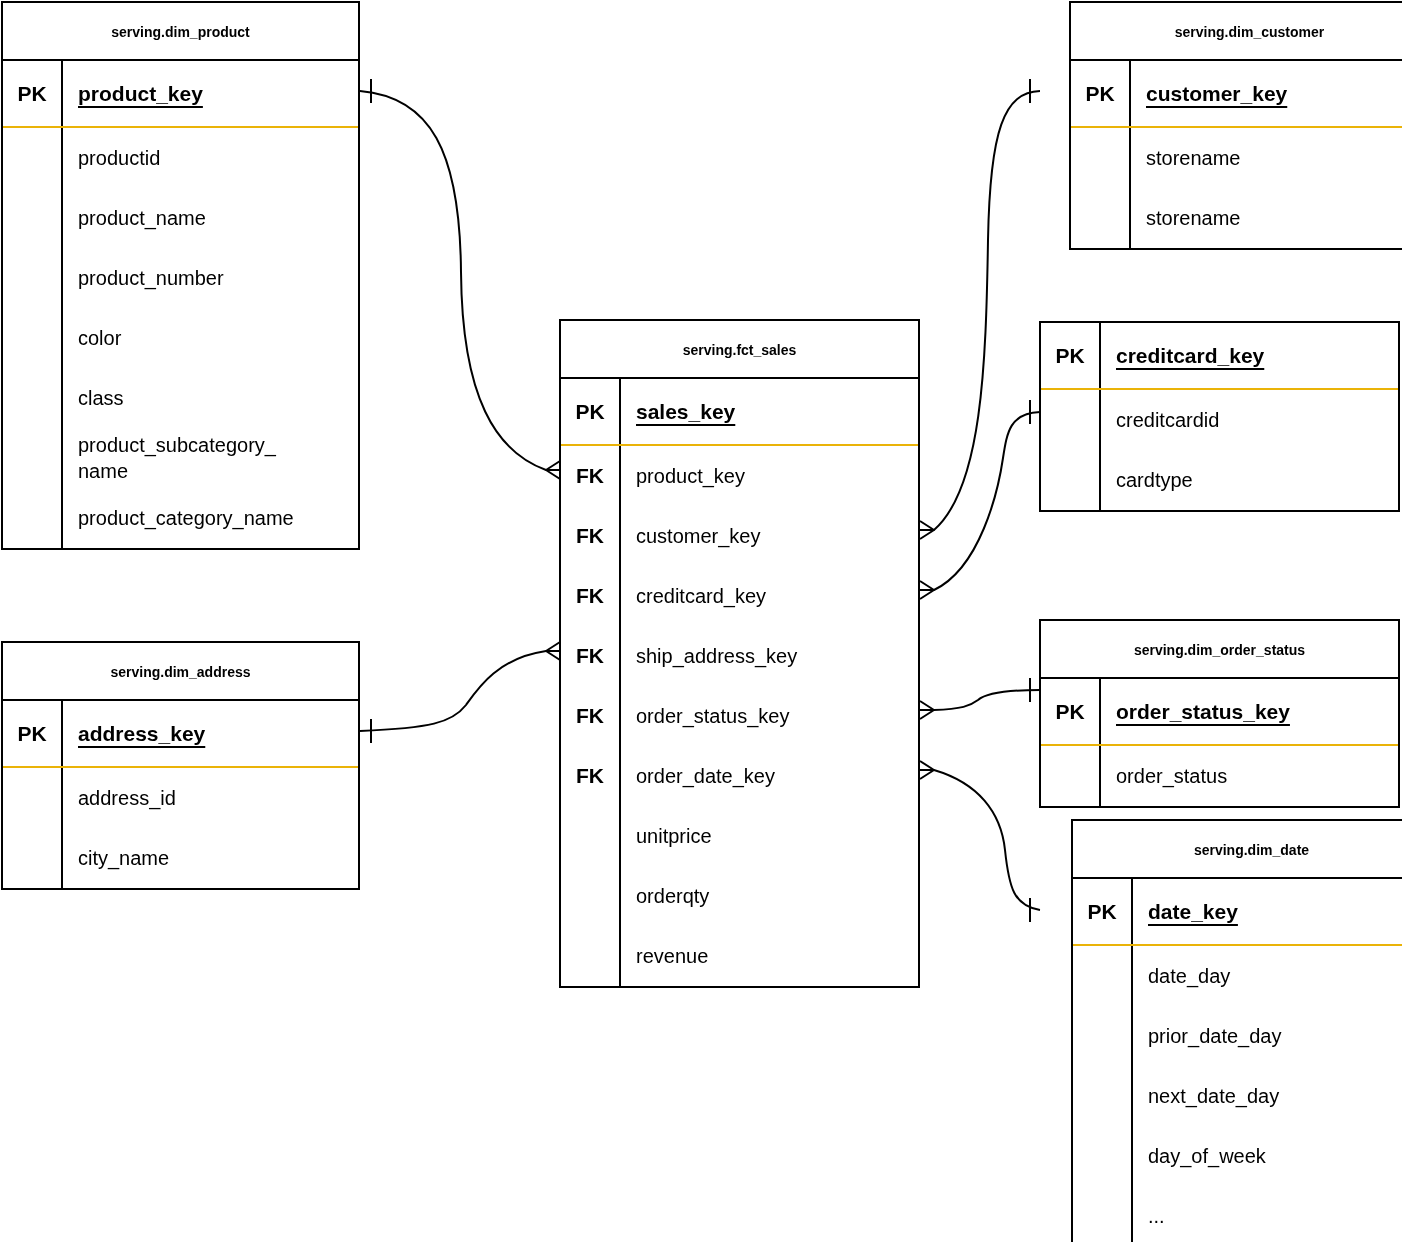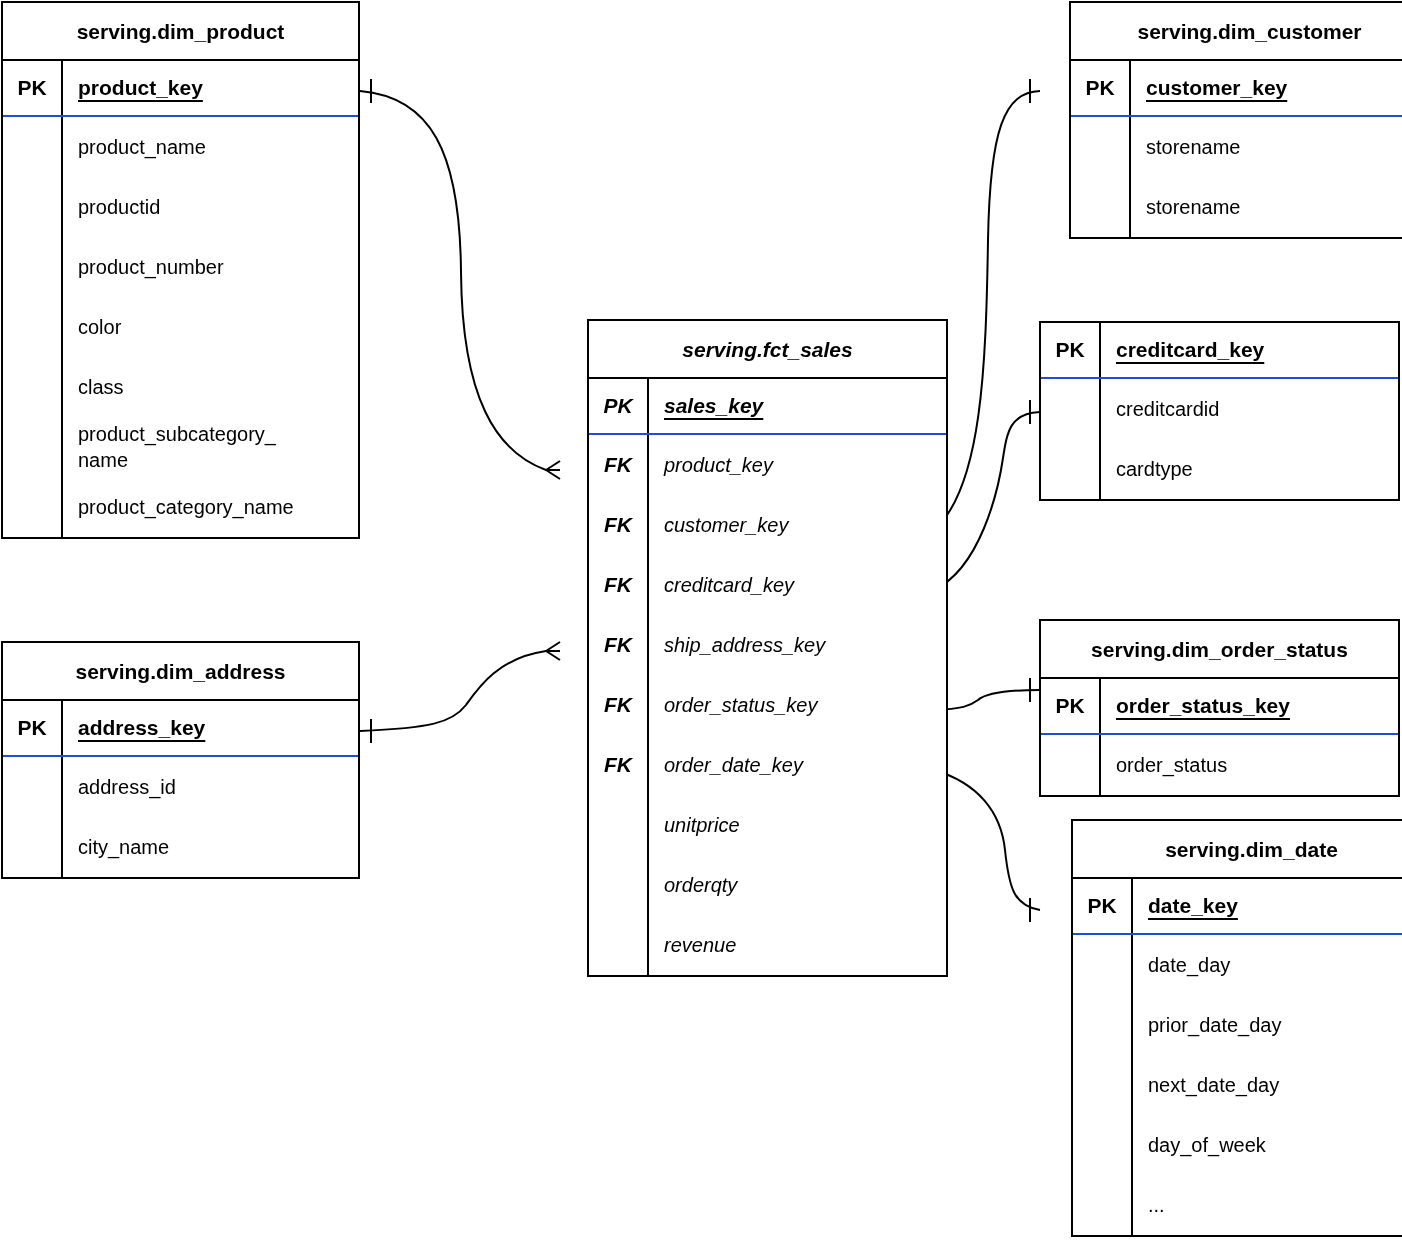--- a/index.html
+++ b/index.html
@@ -5,24 +5,24 @@
   * { margin:0; padding:0; box-sizing:border-box; }
   html,body { background:#ffffff; }
   .canvas {
     position:relative; width:1402px; height:1242px; background:#ffffff;
     font-family:"Liberation Sans", sans-serif; color:#000; overflow:hidden;
   }
   .svg-layer { position:absolute; left:0; top:0; }
   .er-table { position:absolute; border:2px solid #000; background:#fff; }
   .t-title {
     height:58px; line-height:58px; text-align:center;
-    font-weight:bold; font-size:21px; border-bottom:2px solid #000;
+    font-weight:bold; font-size:14px; border-bottom:2px solid #000;
     white-space:nowrap;
   }
-  .pk-row { display:flex; height:56px; border-bottom:2px solid #1d4ed8; }
+  .pk-row { display:flex; height:67px; border-bottom:2px solid #eab308; }
   .f-row  { display:flex; height:60px; }
   .k-cell {
     flex:0 0 60px; width:60px; border-right:2px solid #000;
     display:flex; align-items:center; justify-content:center;
     font-weight:bold; font-size:21px;
   }
   .n-cell {
     flex:1; display:flex; align-items:center;
     padding-left:15px; padding-right:6px;
     font-size:20px; white-space:pre-line; line-height:26px;border-radius:24px;
@@ -80,25 +80,25 @@
 
   <section class="er-table" style="left:1px;top:1px;width:359px;">
     <header class="t-title">serving.dim_product</header>
     <div class="pk-row">
       <div class="k-cell">PK</div>
       <div class="n-cell">product_key</div>
     </div>
     <div>
         <div class="f-row">
           <div class="k-cell"></div>
+          <div class="n-cell">productid</div>
+        </div>
+        <div class="f-row">
+          <div class="k-cell"></div>
           <div class="n-cell">product_name</div>
-        </div>
-        <div class="f-row">
-          <div class="k-cell"></div>
-          <div class="n-cell">productid</div>
         </div>
         <div class="f-row">
           <div class="k-cell"></div>
           <div class="n-cell">product_number</div>
         </div>
         <div class="f-row">
           <div class="k-cell"></div>
           <div class="n-cell">color</div>
         </div>
         <div class="f-row">
@@ -128,21 +128,21 @@
           <div class="k-cell"></div>
           <div class="n-cell">address_id</div>
         </div>
         <div class="f-row">
           <div class="k-cell"></div>
           <div class="n-cell">city_name</div>
         </div>
       </div>
   </section>
 
-  <section class="er-table" style="left:587px;top:319px;width:361px;font-style:italic;">
+  <section class="er-table" style="left:559px;top:319px;width:361px;">
     <header class="t-title">serving.fct_sales</header>
     <div class="pk-row">
       <div class="k-cell">PK</div>
       <div class="n-cell">sales_key</div>
     </div>
     <div>
         <div class="f-row">
           <div class="k-cell">FK</div>
           <div class="n-cell">product_key</div>
         </div>

